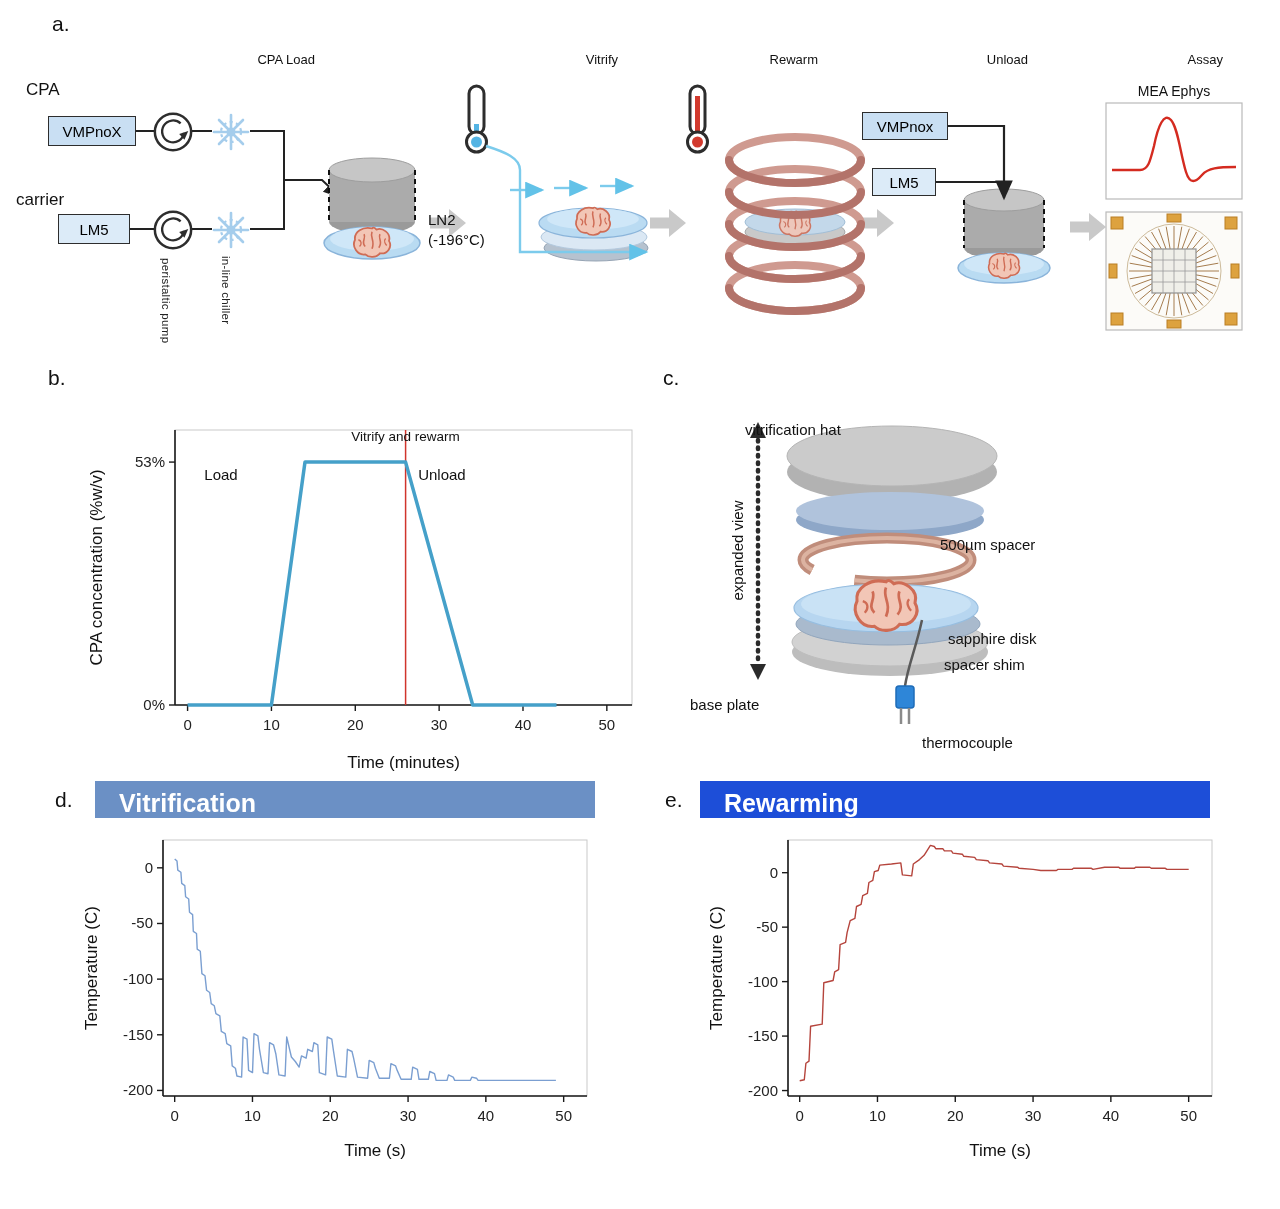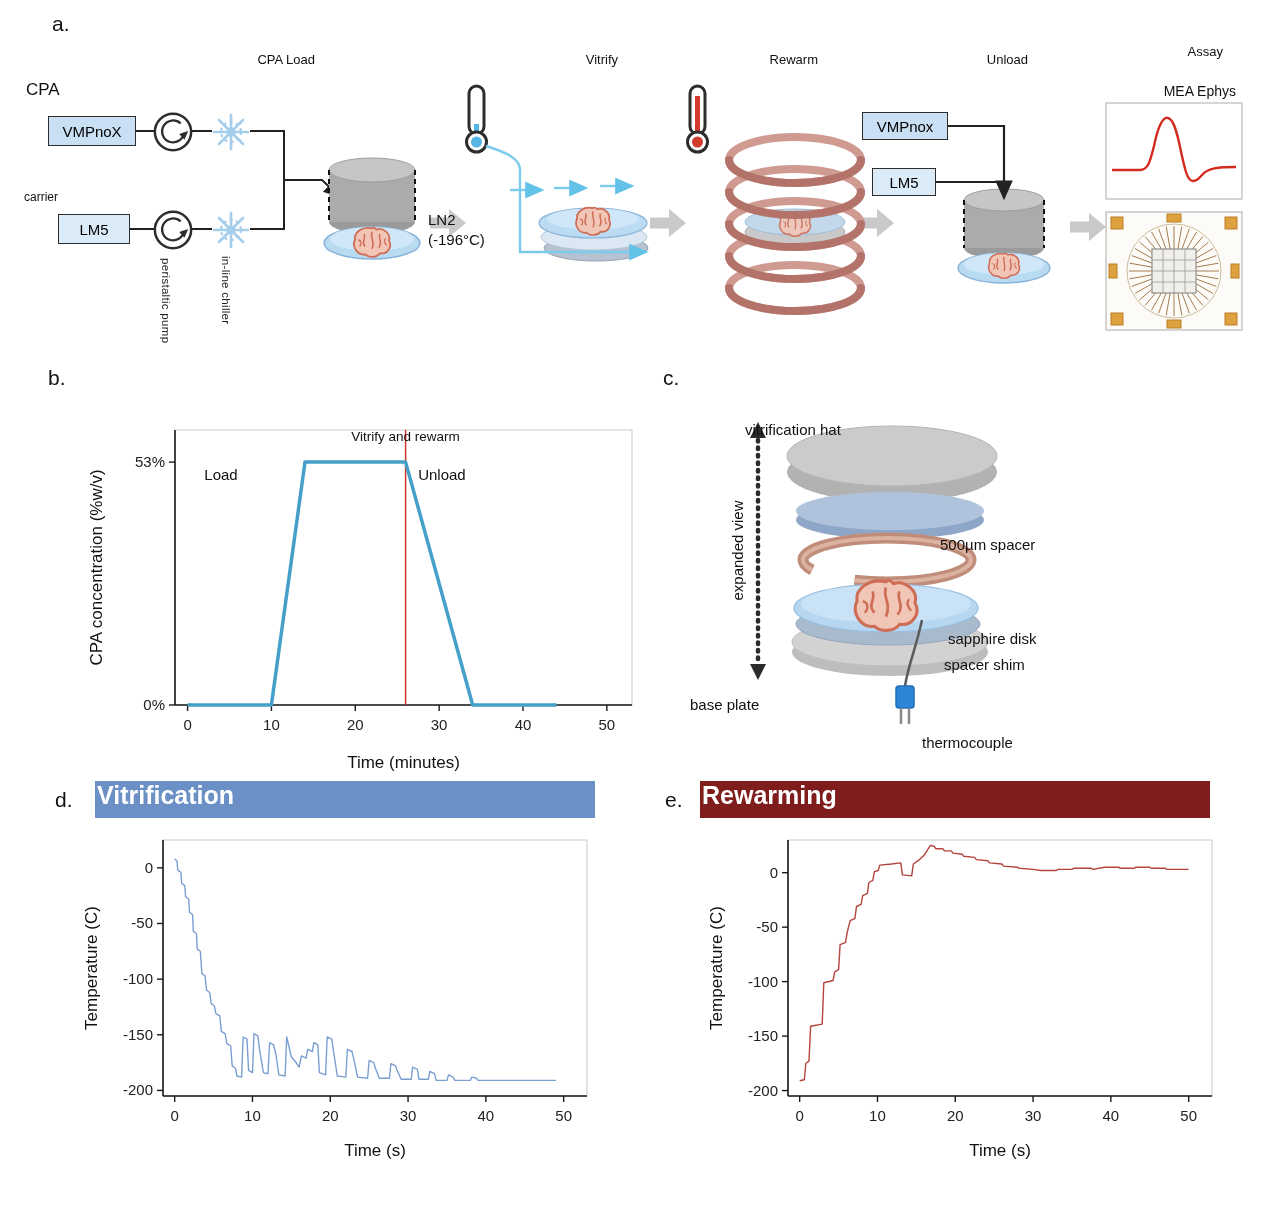--- a/index.html
+++ b/index.html
@@ -12,22 +12,22 @@
   .panel-label { font-size:21px; color:#111; }
   .stage-title { font-size:13px; color:#111; text-align:right; }
   .box {
     position:absolute; border:1.5px solid #2d2d2d;
     display:flex; align-items:center; justify-content:center;
     font-size:15px; color:#000000; box-sizing:border-box;
   }
   .vlabel { writing-mode:vertical-rl; font-size:11.5px; color:#222; letter-spacing:.3px; }
   .c-label { font-size:15px; color:#111;margin-top:36px; }
   .banner {
-    position:absolute; height:37px; display:flex; align-items:flex-start;
-    padding-left:2px; color:#fff; font-size:25px; font-weight:bold; box-sizing:border-box;
+    position:absolute; height:37px; display:flex; align-items:flex-end;
+    padding-left:24px; color:#fff; font-size:25px; font-weight:bold; box-sizing:border-box;
   }
   .rot-left { transform:rotate(-90deg); transform-origin:center; font-size:15px; text-align:center; }
   .ln2 { text-align:left; font-size:15px; line-height:1.3; }
   .ln2 span { display:block; }
   svg { display:block; }
 </style>
 </head>
 <body>
 
 <svg id="svg-a" class="abs" style="left:0;top:0" width="1280" height="360">
@@ -218,40 +218,40 @@
       <rect x="1231" y="264" width="8" height="14"></rect>
     </g>
   </g>
 </svg>
 
 <div class="abs panel-label" style="left:52px;top:12px">a.</div>
 <div class="abs stage-title" style="left:195px;top:52px;width:120px">CPA Load</div>
 <div class="abs stage-title" style="left:508px;top:52px;width:110px">Vitrify</div>
 <div class="abs stage-title" style="left:708px;top:52px;width:110px">Rewarm</div>
 <div class="abs stage-title" style="left:918px;top:52px;width:110px">Unload</div>
-<div class="abs stage-title" style="left:1113px;top:44px;width:110px">Assay</div>
+<div class="abs stage-title" style="left:1113px;top:52px;width:110px">Assay</div>
 
 <div class="abs" style="left:26px;top:80px;font-size:17px">CPA</div>
-<div class="abs" style="left:24px;top:190px;font-size:12px">carrier</div>
+<div class="abs" style="left:16px;top:190px;font-size:17px">carrier</div>
 
 <div class="box" style="left:48px;top:116px;width:88px;height:30px;background:#c9dff3">VMPnoX</div>
 <div class="box" style="left:58px;top:214px;width:72px;height:30px;background:#dcebf8">LM5</div>
 
 <div class="abs vlabel" style="left:160px;top:258px">peristaltic pump</div>
 <div class="abs vlabel" style="left:220px;top:256px">in-line chiller</div>
 
 <div class="abs ln2" style="left:428px;top:210px;width:94px">
   <span>LN2</span>
   <span>(-196°C)</span>
 </div>
 
 <div class="box" style="left:862px;top:112px;width:86px;height:28px;background:#c9dff3">VMPnox</div>
 <div class="box" style="left:872px;top:168px;width:64px;height:28px;background:#dcebf8">LM5</div>
 
-<div class="abs" style="left:1112px;top:83px;width:124px;text-align:right;font-size:14px">MEA Ephys</div>
+<div class="abs" style="left:1112px;top:83px;width:124px;text-align:center;font-size:14px">MEA Ephys</div>
 
 <div class="abs panel-label" style="left:48px;top:366px">b.</div>
 <div id="chart-b" class="abs" style="left:80px;top:385px">
     <svg width="580" height="395">
       <rect x="95" y="45" width="457" height="275" fill="none" stroke="#c9c9c9" stroke-width="1"></rect>
       <line x1="95" y1="45" x2="95" y2="320" stroke="#1a1a1a" stroke-width="1.6"></line>
       <line x1="95" y1="320" x2="552" y2="320" stroke="#1a1a1a" stroke-width="1.6"></line>
       <line x1="107.57798165137615" y1="320" x2="107.57798165137615" y2="326" stroke="#1a1a1a" stroke-width="1.4"></line>
       <text x="107.57798165137615" y="345" text-anchor="middle" font-size="15" fill="#222" font-family="Liberation Sans, sans-serif">0</text>
       <line x1="191.43119266055047" y1="320" x2="191.43119266055047" y2="326" stroke="#1a1a1a" stroke-width="1.4"></line>
@@ -363,21 +363,21 @@
       <text x="78" y="211.7826086956522" text-anchor="end" font-size="15" fill="#222" font-family="Liberation Sans, sans-serif">-150</text>
       <line x1="82" y1="262.4347826086956" x2="88" y2="262.4347826086956" stroke="#1a1a1a" stroke-width="1.4"></line>
       <text x="78" y="267.4347826086956" text-anchor="end" font-size="15" fill="#222" font-family="Liberation Sans, sans-serif">-200</text>
       <polyline points="99.7,30.9 102.0,33.1 102.8,42.1 105.9,44.3 106.7,55.4 109.8,57.6 110.6,68.8 113.7,71.0 114.5,84.3 117.6,86.6 118.3,103.3 121.5,105.5 122.2,121.1 125.3,123.3 126.9,145.6 130.0,147.8 131.6,162.3 134.7,164.5 136.2,175.6 139.3,177.8 140.9,185.6 144.8,187.9 146.3,203.4 150.2,205.7 151.8,215.7 155.7,217.9 157.2,237.9 160.4,240.2 161.9,248.0 166.6,249.1 168.1,209.0 172.0,211.2 173.6,242.4 177.5,244.6 179.0,205.7 182.9,207.9 184.5,221.3 188.4,244.6 193.0,245.7 194.6,214.6 198.5,216.8 200.8,225.7 203.9,246.9 210.1,248.0 211.7,209.0 216.4,229.0 220.3,233.5 224.1,239.1 226.5,227.9 231.1,230.2 232.7,221.3 237.4,223.5 238.9,214.6 242.8,216.8 244.4,244.6 250.6,246.9 252.2,209.0 256.8,211.2 258.4,222.4 262.3,248.0 270.8,249.1 272.4,221.3 277.0,223.5 278.6,230.2 282.5,249.1 292.6,250.2 294.2,232.4 298.8,234.6 300.4,240.2 304.3,250.2 314.4,250.2 315.9,235.7 320.6,237.9 322.2,242.4 326.1,251.3 336.2,251.3 337.7,239.1 342.4,241.3 344.0,251.3 353.3,251.3 354.8,243.5 359.5,245.7 361.1,252.4 372.0,252.4 373.5,246.9 378.2,249.1 379.7,252.4 395.3,252.4 396.9,249.1 401.5,250.2 403.1,252.4 480.9,252.4" fill="none" stroke="#7b9fd1" stroke-width="1.4" stroke-linejoin="round"></polyline>
       <text x="300" y="328" text-anchor="middle" font-size="17" fill="#111" font-family="Liberation Sans, sans-serif">Time (s)</text>
       <text x="22" y="140" text-anchor="middle" font-size="17" fill="#111" font-family="Liberation Sans, sans-serif" transform="rotate(-90 22 140)">Temperature (C)</text>
     </svg>
   </div>
 
 <div class="abs panel-label" style="left:665px;top:788px">e.</div>
-<div class="banner" style="left: 700px; top: 781px; width: 510px; background: #7f1d1d;">
+<div class="banner" style="left: 700px; top: 781px; width: 510px; background: #1d4ed8;">
   <span>Rewarming</span>
 </div>
 <div id="chart-e" class="abs" style="left:700px;top:828px">
     <svg width="530" height="340">
       <rect x="88" y="12" width="424" height="256" fill="none" stroke="#c9c9c9" stroke-width="1"></rect>
       <line x1="88" y1="12" x2="88" y2="268" stroke="#1a1a1a" stroke-width="1.6"></line>
       <line x1="88" y1="268" x2="512" y2="268" stroke="#1a1a1a" stroke-width="1.6"></line>
       <line x1="99.6697247706422" y1="268" x2="99.6697247706422" y2="274" stroke="#1a1a1a" stroke-width="1.4"></line>
       <text x="99.6697247706422" y="293" text-anchor="middle" font-size="15" fill="#222" font-family="Liberation Sans, sans-serif">0</text>
       <line x1="177.4678899082569" y1="268" x2="177.4678899082569" y2="274" stroke="#1a1a1a" stroke-width="1.4"></line>

